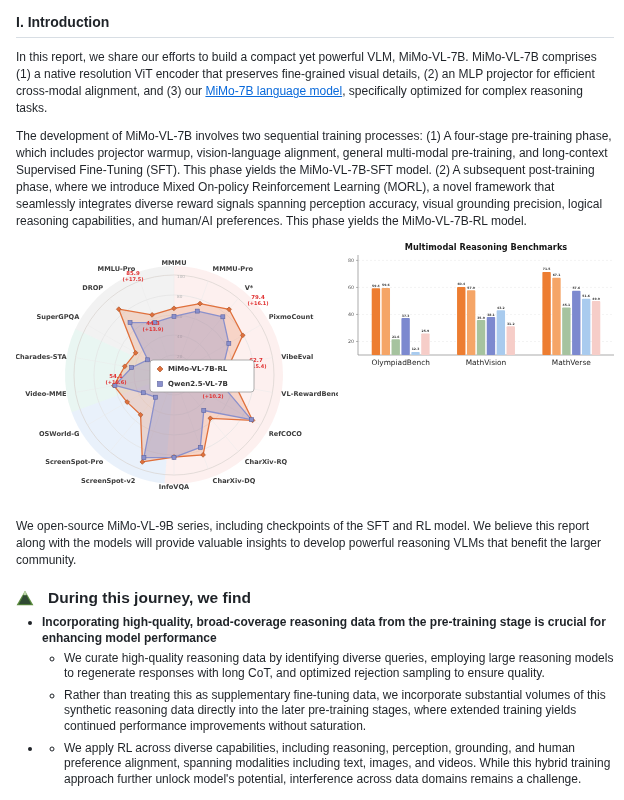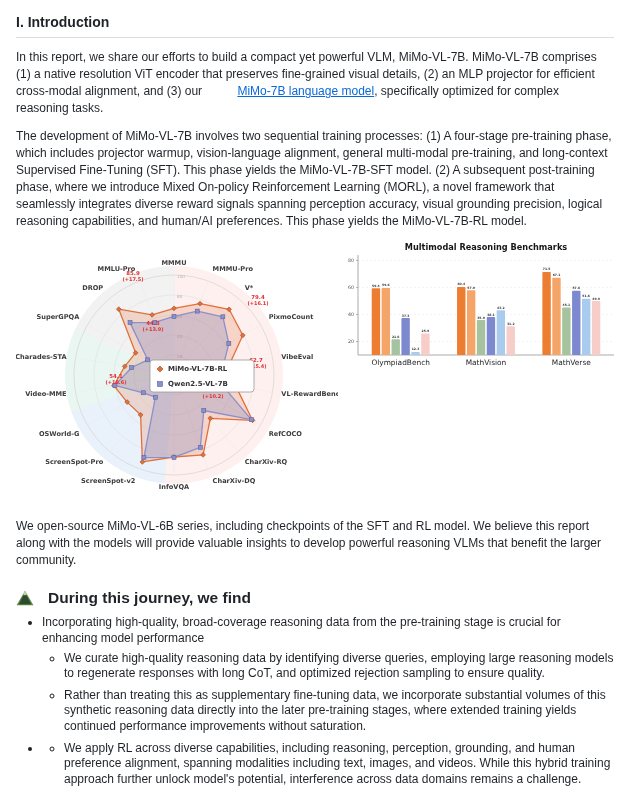--- a/index.html
+++ b/index.html
@@ -7,31 +7,31 @@
     width:624px;height:800px;overflow:hidden;
     font-family:"Liberation Sans","DejaVu Sans",sans-serif;
     color:#1f2328;
   }
   .page{padding:2px 10px 0 16px;}
   h2.sec{
     font-size:14px;font-weight:600;margin:12px 0 0 0;
     padding-bottom:7px;border-bottom:1px solid #d8dee4;
   }
   p.body{font-size:12px;line-height:1.42;margin:11px 0;}
-  a.link{color:#0969da;cursor:pointer;margin-left:32px;}
+  a.link{color:#0969da;cursor:pointer;}
   .figure{display:flex;gap:2px;margin:7px 0 6px 0;align-items:flex-start;}
   .figure .left{width:322px;flex:none;}
   .figure .right{width:276px;flex:none;display:flex;flex-direction:row;gap:13px;padding-top:0px;}
   h3.journey{
     font-size:15.5px;font-weight:600;margin:20px 0 8px 0;
     display:flex;align-items:center;gap:14px;
   }
   ul.l1{margin:6px 0 0 0;padding-left:26px;font-size:12px;line-height:1.3;}
   ul.l1 > li{margin-bottom:5px;}
-  ul.l1 > li > span.b{font-weight:400;margin-top:8px;}
+  ul.l1 > li > span.b{font-weight:700;margin-top:8px;}
   ul.l2{list-style-type:circle;margin:4px 0 0 0;padding-left:22px;font-weight:400;}
   ul.l2 > li{margin-bottom:6px;}
   svg text{font-family:"DejaVu Sans","Liberation Sans",sans-serif;}
 </style>
 </head>
 <body>
 
 <div class="page">
 
   <h2 class="sec"><span>I. Introduction</span></h2>
@@ -277,21 +277,21 @@
               <text x="208" y="28.2" font-size="3.9" fill="#555555" text-anchor="start" font-weight="400">InternVL3-78B</text>
               <rect x="132" y="33" width="3.8" height="3.8" fill="#a6c39f"></rect>
               <text x="138" y="36.2" font-size="3.9" fill="#555555" text-anchor="start" font-weight="400">QVQ-72B-Preview</text>
               <rect x="202" y="33" width="3.8" height="3.8" fill="#f6cdc8"></rect>
               <text x="208" y="36.2" font-size="3.9" fill="#555555" text-anchor="start" font-weight="400">GPT-4o (20241120)</text>
             </g>
           </svg></div>
     </div>
   </div>
 
-  <p class="body">We open-source MiMo-VL-6B series, including checkpoints of the SFT and RL model. We believe this report along with the models will provide valuable insights to develop powerful reasoning VLMs that benefit the larger community.</p>
+  <p class="body">We open-source MiMo-VL-9B series, including checkpoints of the SFT and RL model. We believe this report along with the models will provide valuable insights to develop powerful reasoning VLMs that benefit the larger community.</p>
 
   <h3 class="journey">
     <span style="display:inline-flex;">
       <svg width="18" height="16" viewBox="0 0 18 16">
         <path d="M9 0.8 L17.4 15.2 H0.6 Z" fill="#5b8c3e"></path>
         <path d="M9 2.6 L15.2 14.2 H2.8 Z" fill="#2f4a33"></path>
         <path d="M9 0.8 L11 4.2 L9 5.6 L7 4.2 Z" fill="#bcd6a8"></path>
       </svg>
     </span>
     <span>During this journey, we find</span>

